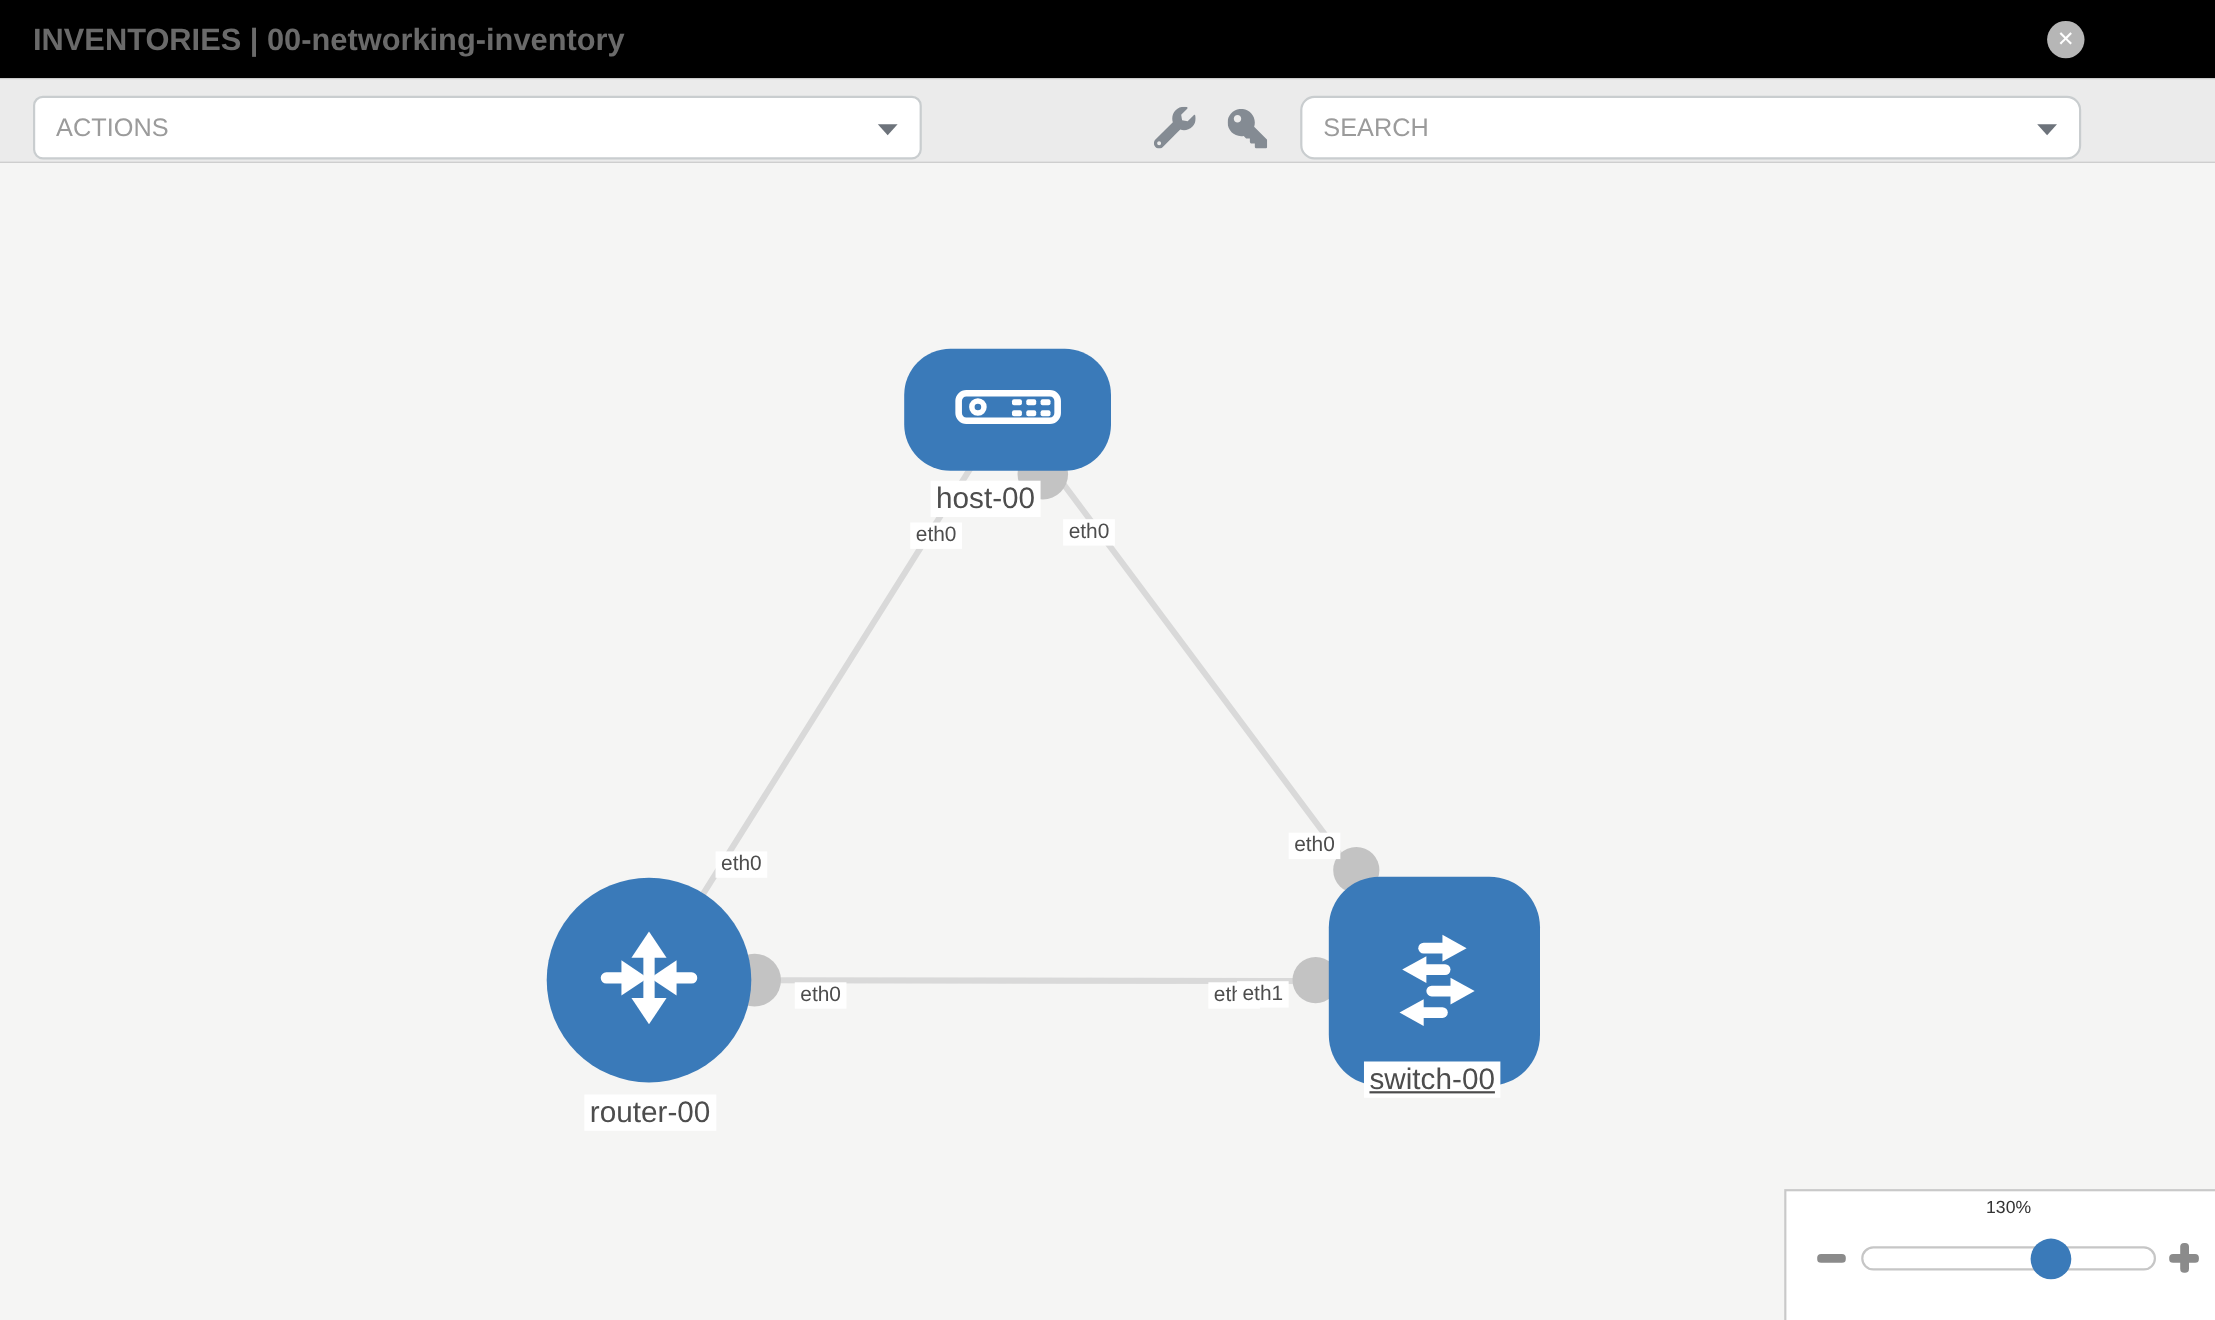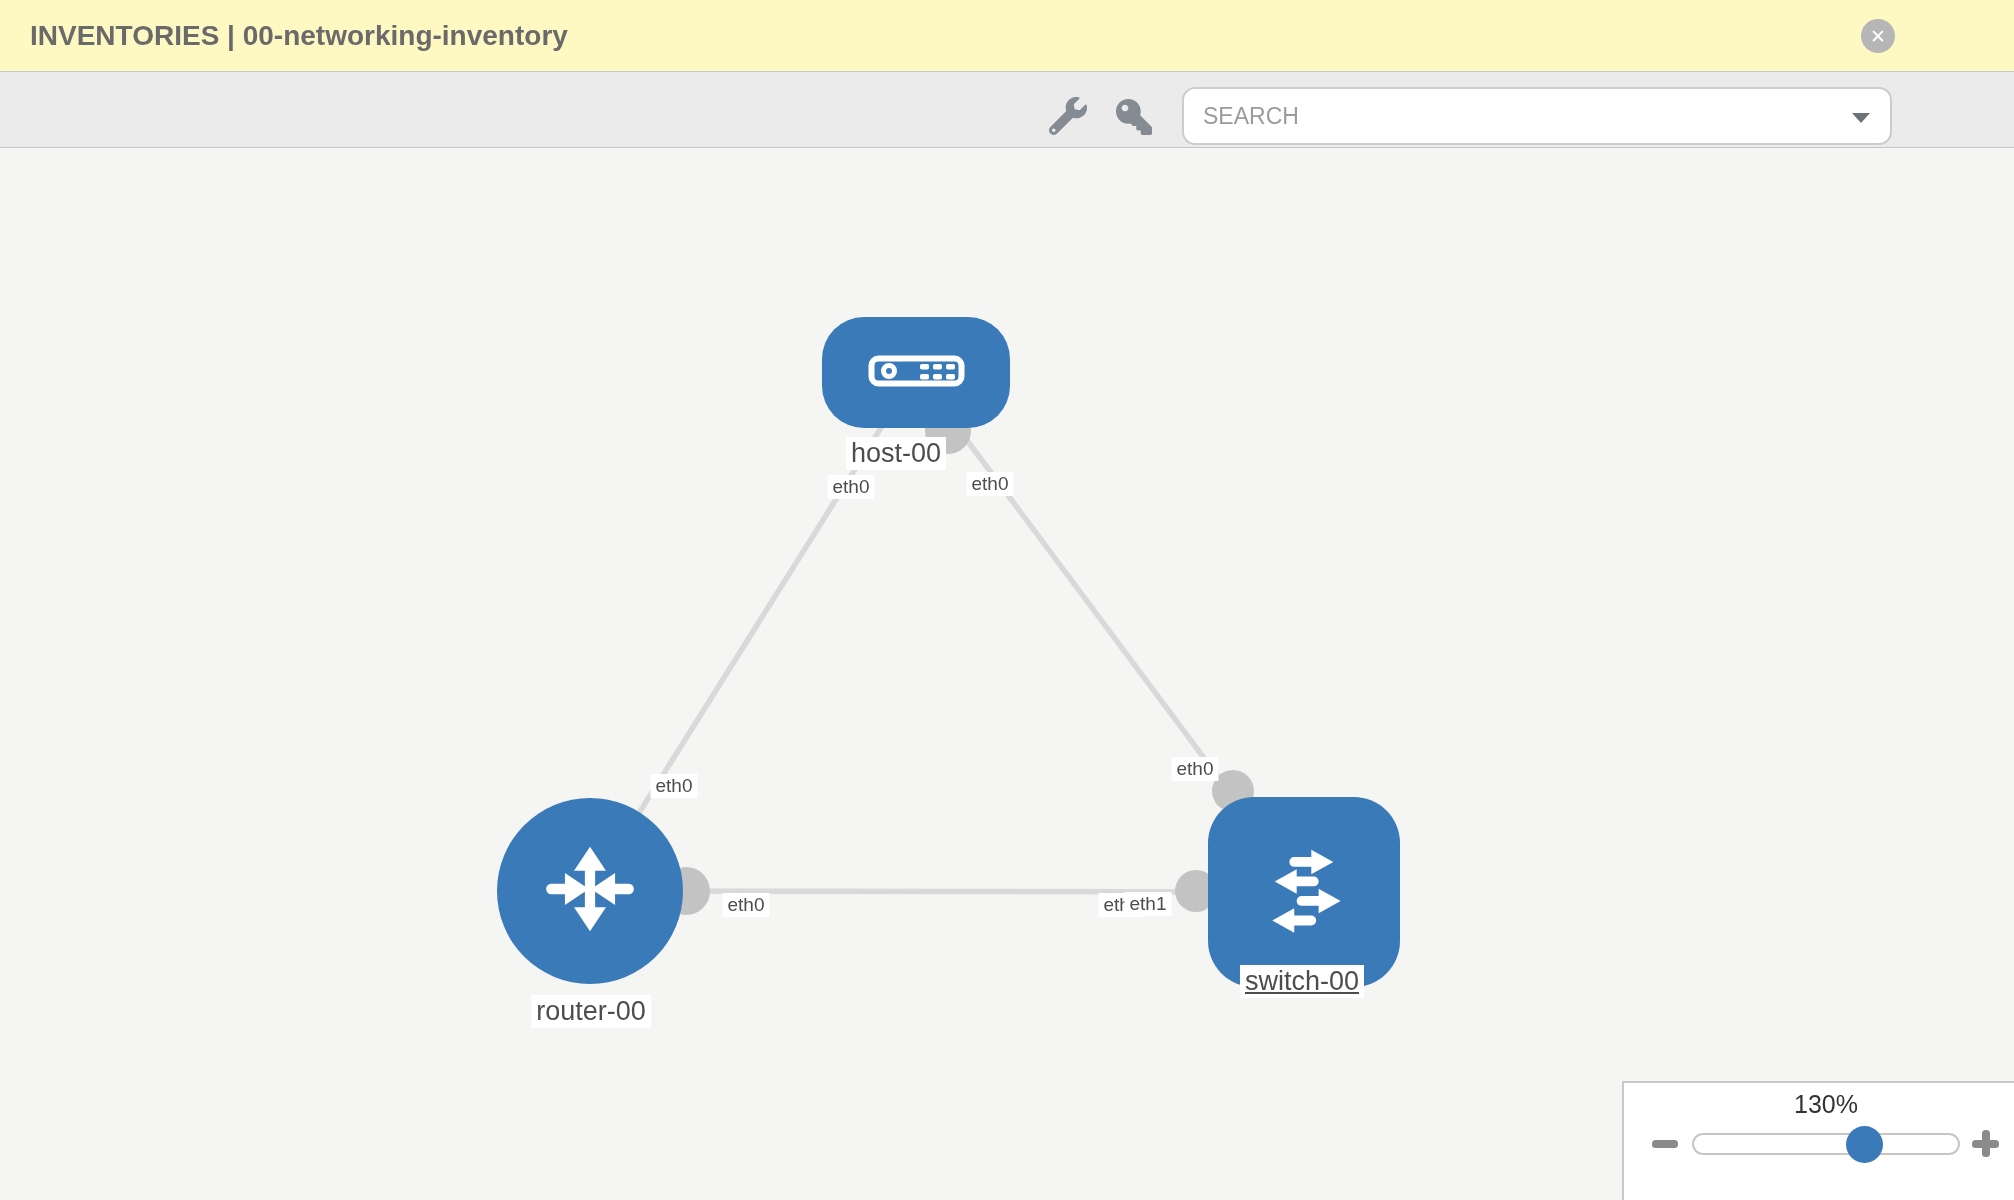--- a/index.html
+++ b/index.html
@@ -1,21 +1,21 @@
 <!DOCTYPE html>
 <html><head>
 <meta charset="utf-8">
 <style>
   * { margin:0; padding:0; box-sizing:border-box; }
   html,body { width:2014px; height:1200px; overflow:hidden; background:#fff;
               font-family:"Liberation Sans", sans-serif; }
   #page { position:relative; width:2014px; height:1200px; overflow:hidden; background:#fff; }
 
   
-  #header { position:absolute; left:0; top:0; width:2014px; height:71px; background:#fef9c3; z-index:10; }
+  #header { position:absolute; left:0; top:0; width:2014px; height:71px; background:#000000; z-index:10; }
   #page-title { position:absolute; left:30px; top:0; line-height:71px;
                 font-size:28px; font-weight:bold; color:#6a6a6a; }
   #close-btn { position:absolute; left:1861px; top:19px; width:34px; height:34px;
                border-radius:50%; background:#b6b6b6; color:#fff; text-align:center;
                line-height:34px; font-size:19px; font-weight:bold; cursor:pointer;
                font-family:"DejaVu Sans", sans-serif; }
 
   
   #toolbar { position:absolute; left:0; top:71px; width:2014px; height:77px; background:#ebebeb;
              border-top:1px solid #c6c6c6; border-bottom:1px solid #c6c6c6; z-index:10; }
@@ -44,21 +44,21 @@
 
   .chip { position:absolute; background:#fff; color:#4d4d4d; padding:1px 5px;
           white-space:nowrap; transform:translateX(-50%); z-index:3; }
   .lbl-node { font-size:27px; }
   .lbl-if   { font-size:19px;margin-top:21px; }
 
   
   #zoom-panel { position:absolute; left:1622px; top:1081px; width:400px; height:125px;
                 background:#fff; border:2px solid #c9c9c9; z-index:5; }
   #zoom-level { position:absolute; left:68px; top:7px; width:268px; text-align:center;
-                font-size:25px; color:#333; }
+                font-size:16px; color:#333; }
   #zoom-track { position:absolute; left:68px; top:50px; width:268px; height:22px;
                 background:#fff; border:2px solid #c6c6c6; border-radius:13px; cursor:pointer; }
   #zoom-thumb { position:absolute; left:222px; top:43px; width:37px; height:37px;
                 border-radius:50%; background:#3a7ab9; cursor:pointer; }
   .zbar { position:absolute; background:#8b8b8b; border-radius:3.5px; }
   #zoom-minus { position:absolute; left:28px; top:57px; width:26px; height:8px; cursor:pointer; }
   #zoom-minus .zbar { left:0; top:0; width:26px; height:8px; }
   #zoom-plus { position:absolute; left:348px; top:47px; width:27px; height:27px; cursor:pointer; }
   #zoom-plus .zbar.h { left:0; top:10px; width:27px; height:8px; }
   #zoom-plus .zbar.v { left:9.5px; top:0; width:8px; height:27px; }
@@ -163,20 +163,24 @@
         <div class="zbar v"></div>
     </div>
   </div>
 
   <div id="header">
     <div id="page-title">INVENTORIES | 00-networking-inventory</div>
     <div id="close-btn">✕</div>
   </div>
 
   <div id="toolbar">
+    <div class="select-box" id="actions-box">
+      <span class="sel-label">ACTIONS</span>
+      <span class="caret"></span>
+    </div>
 
     <span class="tool-icon" id="wrench">
       <svg width="38" height="38" viewBox="0 0 512 512" fill="#848b93">
         <path d="M507.7 109.1c-2.2-9-13.5-12.1-20.1-5.5l-74.4 74.4-67.9-11.3-11.3-67.9 74.4-74.4c6.6-6.6 3.4-17.9-5.7-20.2-47.4-11.7-99.6.9-136.6 37.9-39.6 39.6-50.5 97.1-34 147.2L18.7 402.8c-25 25-25 65.5 0 90.5s65.5 25 90.5 0l213.2-213.2c50.1 16.7 107.5 5.7 147.4-34.2 37.1-37.1 49.7-89.3 37.9-136.8zM64 472c-13.2 0-24-10.7-24-24 0-13.3 10.7-24 24-24s24 10.7 24 24c0 13.2-10.7 24-24 24z"></path>
       </svg>
     </span>
 
     <span class="tool-icon" id="key">
       <svg width="36" height="36" viewBox="0 0 512 512" fill="#848b93" style="transform:scaleX(-1);">
         <path d="M512 176c0 97.2-78.8 176-176 176-11.2 0-22.2-1.1-32.8-3.1l-24 27A24 24 0 0 1 261.2 384H224v40c0 13.3-10.7 24-24 24h-40v40c0 13.3-10.7 24-24 24H24c-13.3 0-24-10.7-24-24v-78.1c0-6.4 2.5-12.5 7-17l161.8-161.8C163.1 213.8 160 195.3 160 176 160 78.8 238.8 0 336 0c97.5 0 176 78.5 176 176zM336 128c0 26.5 21.5 48 48 48s48-21.5 48-48-21.5-48-48-48-48 21.5-48 48z"></path>

